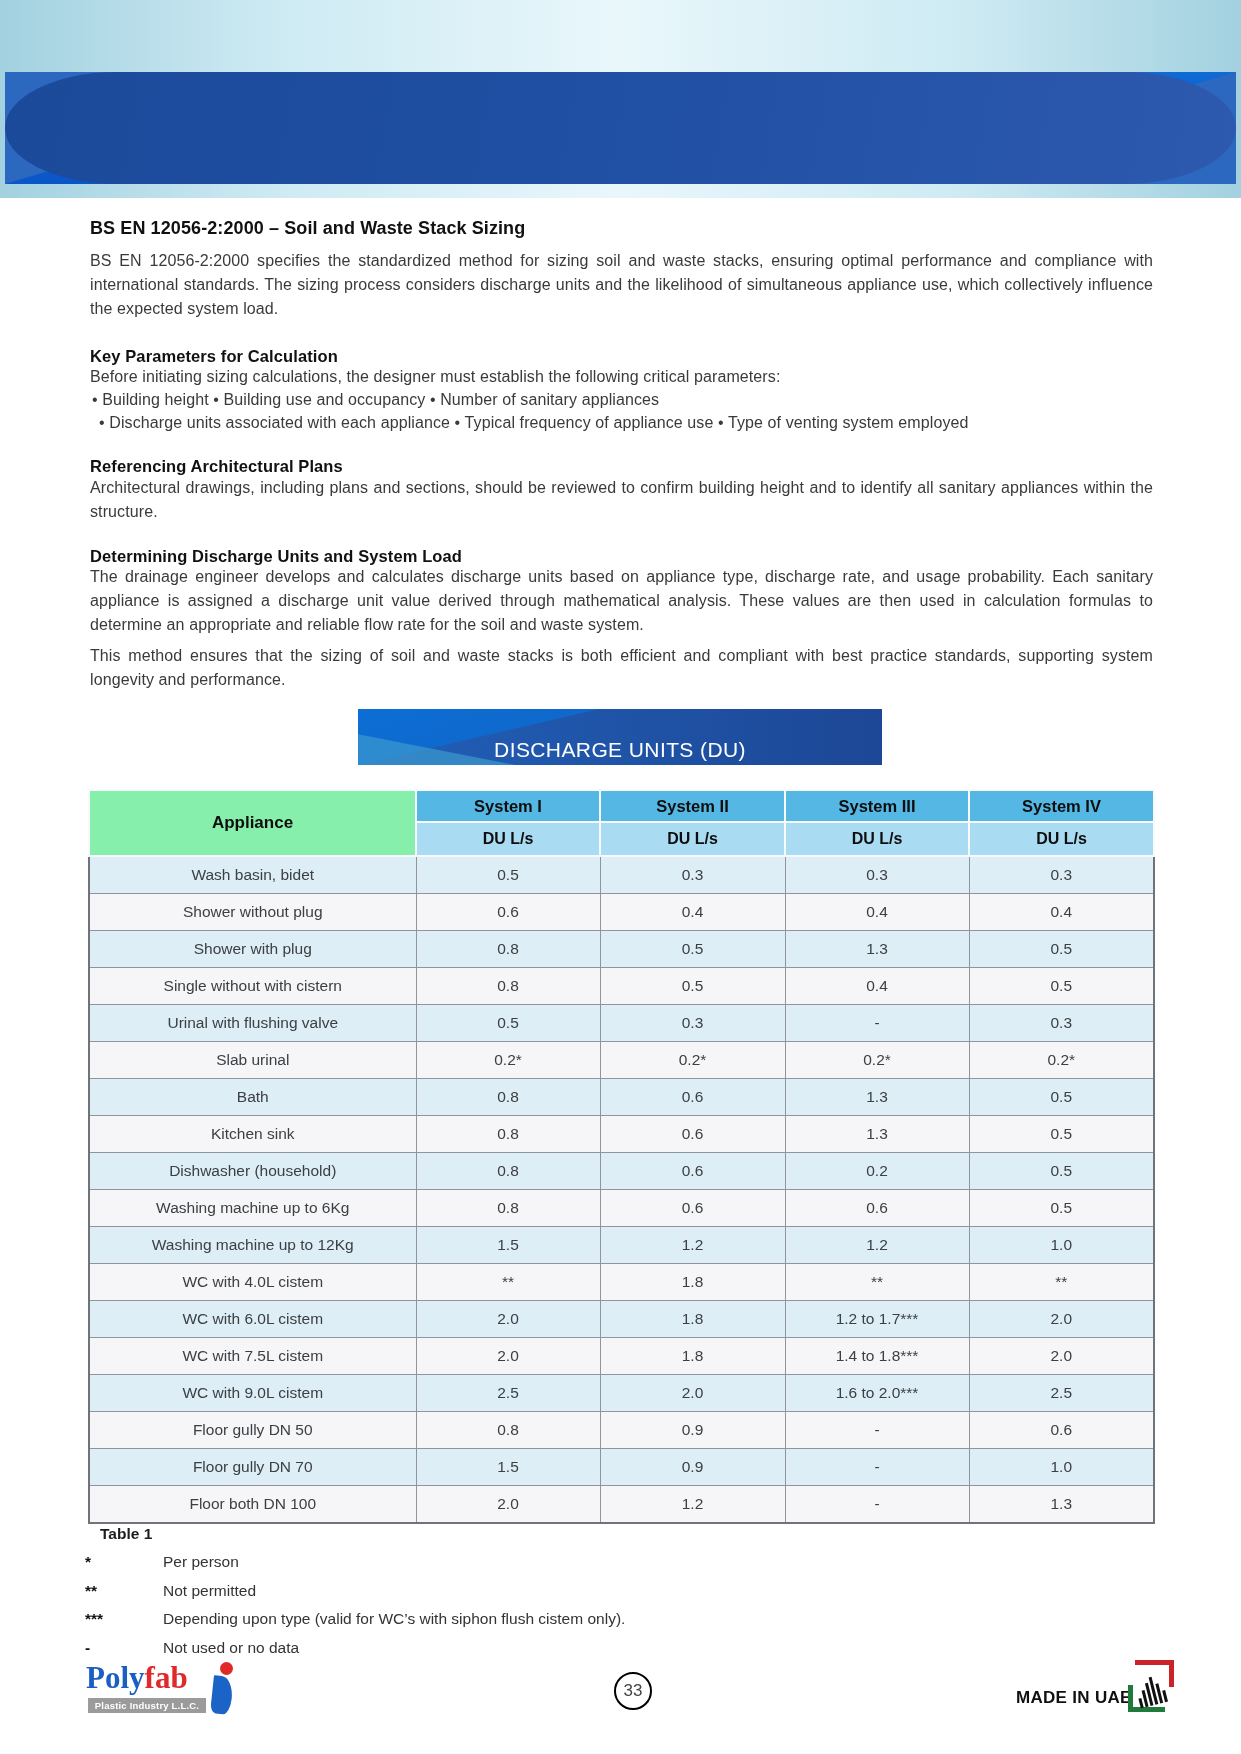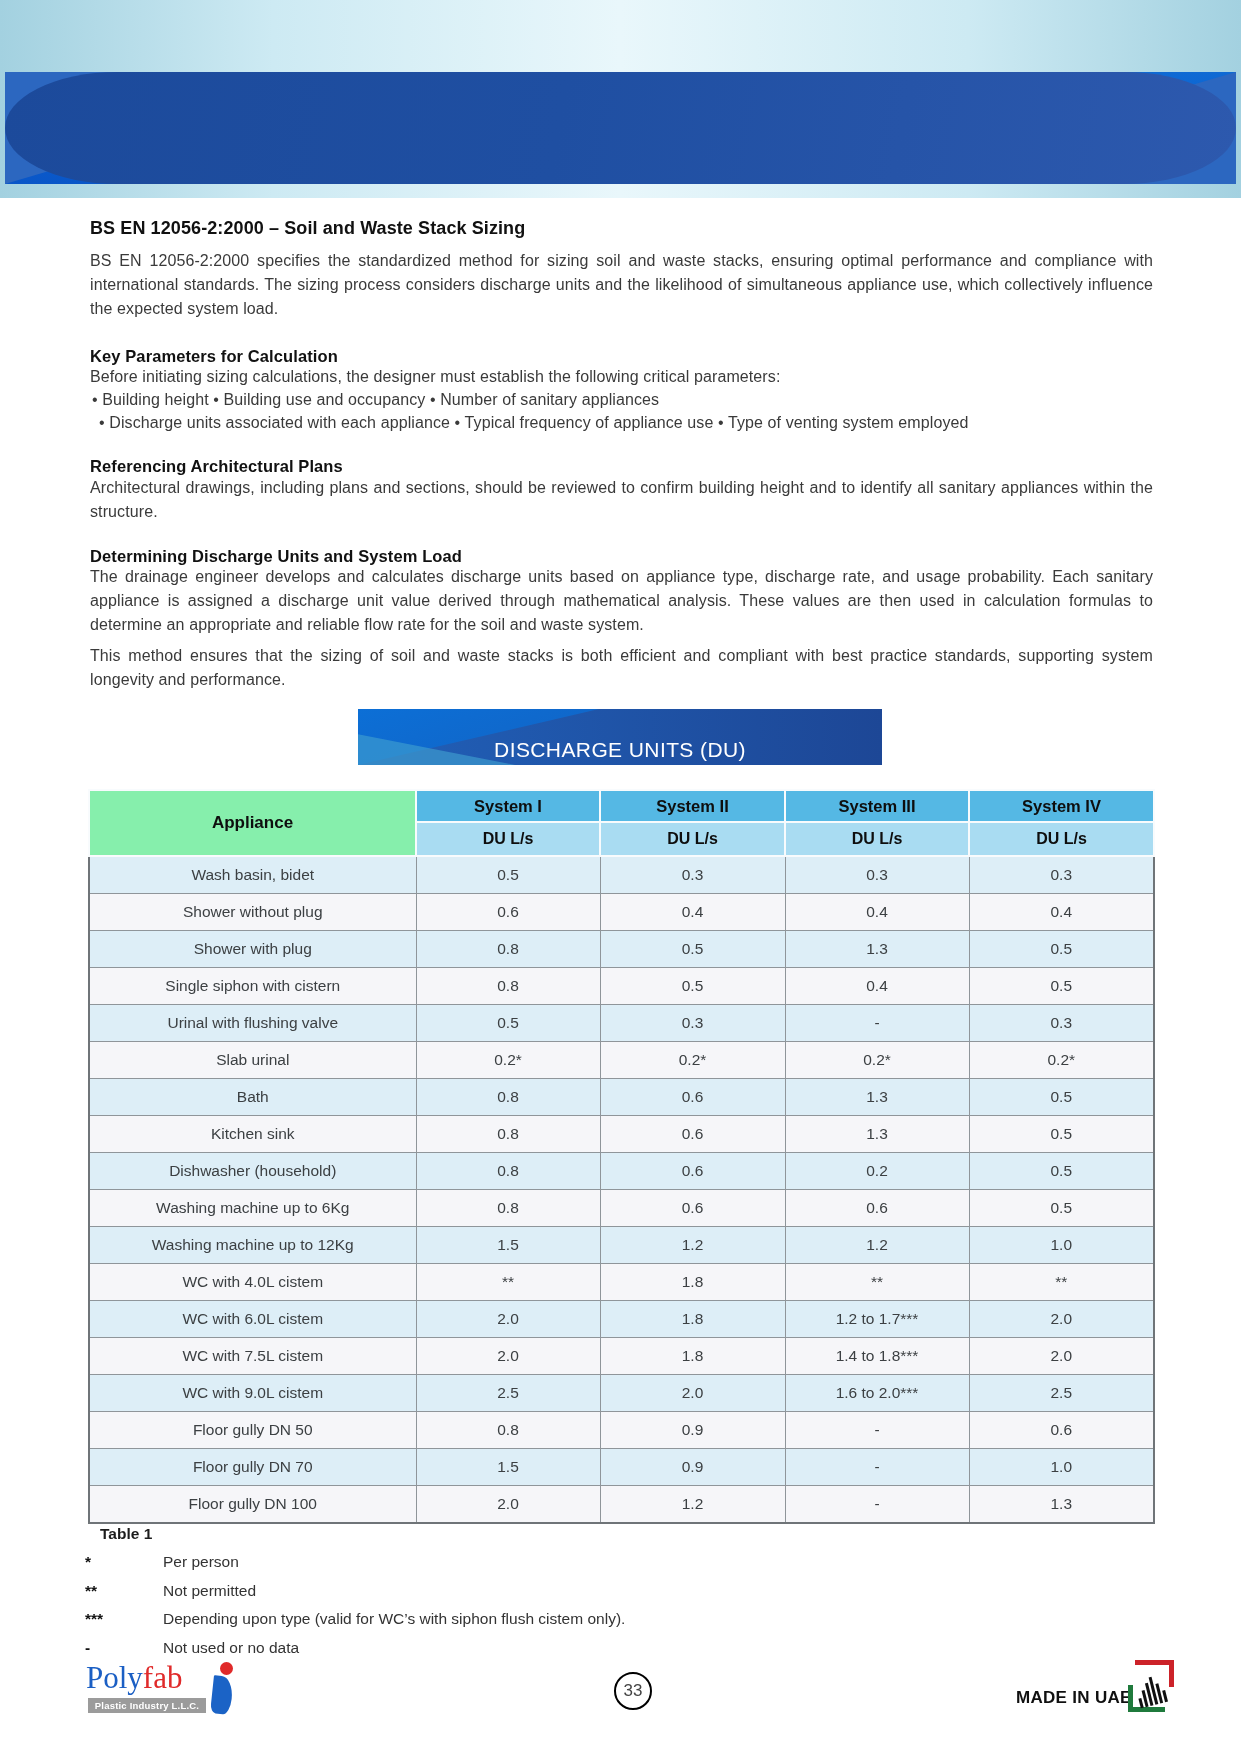--- a/index.html
+++ b/index.html
@@ -50,21 +50,21 @@
 
   .tbl-caption{position:absolute;left:100px;top:1525px;font-weight:bold;font-size:15.5px;color:#1c1c1c;}
 
   
   .fn-row{position:absolute;left:85px;width:900px;height:22px;font-size:15.5px;color:#333;}
   .fn-sym{position:absolute;left:0;top:0;font-weight:bold;color:#111;}
   .fn-txt{position:absolute;left:78px;top:0;}
 
   
   .pf-logo{position:absolute;left:86px;top:1662px;width:150px;height:54px;}
-  .pf-word{font-family:"Liberation Serif",serif;font-weight:normal;font-size:31px;line-height:32px;}
+  .pf-word{font-family:"Liberation Serif",serif;font-weight:bold;font-size:31px;line-height:32px;}
   .pf-word .b{color:#1b5fc4;} .pf-word .r{color:#e02a2a;}
   .pf-sub{position:absolute;left:2px;top:36px;width:118px;height:15px;background:#9b9b9b;
     color:#fff;font-size:9.5px;font-weight:bold;text-align:center;line-height:15px;letter-spacing:.2px;}
   .pf-icon{position:absolute;left:122px;top:-2px;width:30px;height:56px;}
   .pf-dot{position:absolute;left:12px;top:2px;width:13px;height:13px;background:#e02a2a;border-radius:50%;}
   .pf-comma{position:absolute;left:4px;top:16px;width:20px;height:38px;background:#1b63c6;
     border-radius:2px 100% 60% 45% / 2px 95% 70% 40%;transform:rotate(6deg);}
 
   .page-badge{position:absolute;left:614px;top:1672px;width:38px;height:38px;border:2px solid #000000;
     border-radius:50%;box-sizing:border-box;text-align:center;line-height:34px;font-size:17px;color:#444;}
@@ -150,21 +150,21 @@
         <td>0.4</td>
       </tr>
       <tr class="odd">
         <td>Shower with plug</td>
         <td>0.8</td>
         <td>0.5</td>
         <td>1.3</td>
         <td>0.5</td>
       </tr>
       <tr class="even">
-        <td>Single siphon with cistern</td>
+        <td>Single without with cistern</td>
         <td>0.8</td>
         <td>0.5</td>
         <td>0.4</td>
         <td>0.5</td>
       </tr>
       <tr class="odd">
         <td>Urinal with flushing valve</td>
         <td>0.5</td>
         <td>0.3</td>
         <td>-</td>
@@ -248,21 +248,21 @@
         <td>0.6</td>
       </tr>
       <tr class="odd">
         <td>Floor gully DN 70</td>
         <td>1.5</td>
         <td>0.9</td>
         <td>-</td>
         <td>1.0</td>
       </tr>
       <tr class="even">
-        <td>Floor gully DN 100</td>
+        <td>Floor both DN 100</td>
         <td>2.0</td>
         <td>1.2</td>
         <td>-</td>
         <td>1.3</td>
       </tr>
     </tbody>
 </table>
 
 <div class="tbl-caption">Table 1</div>
 

